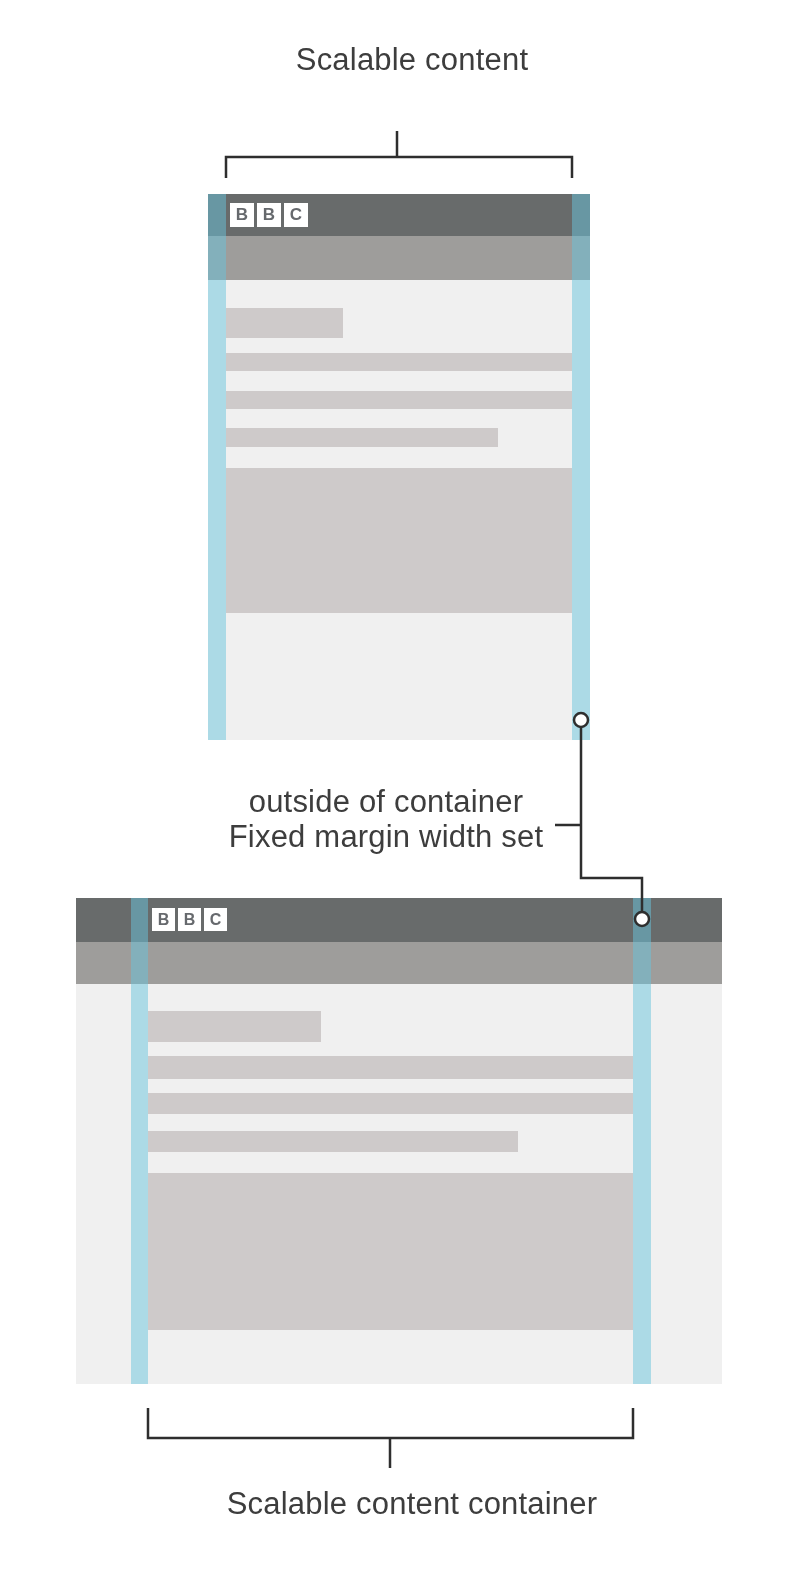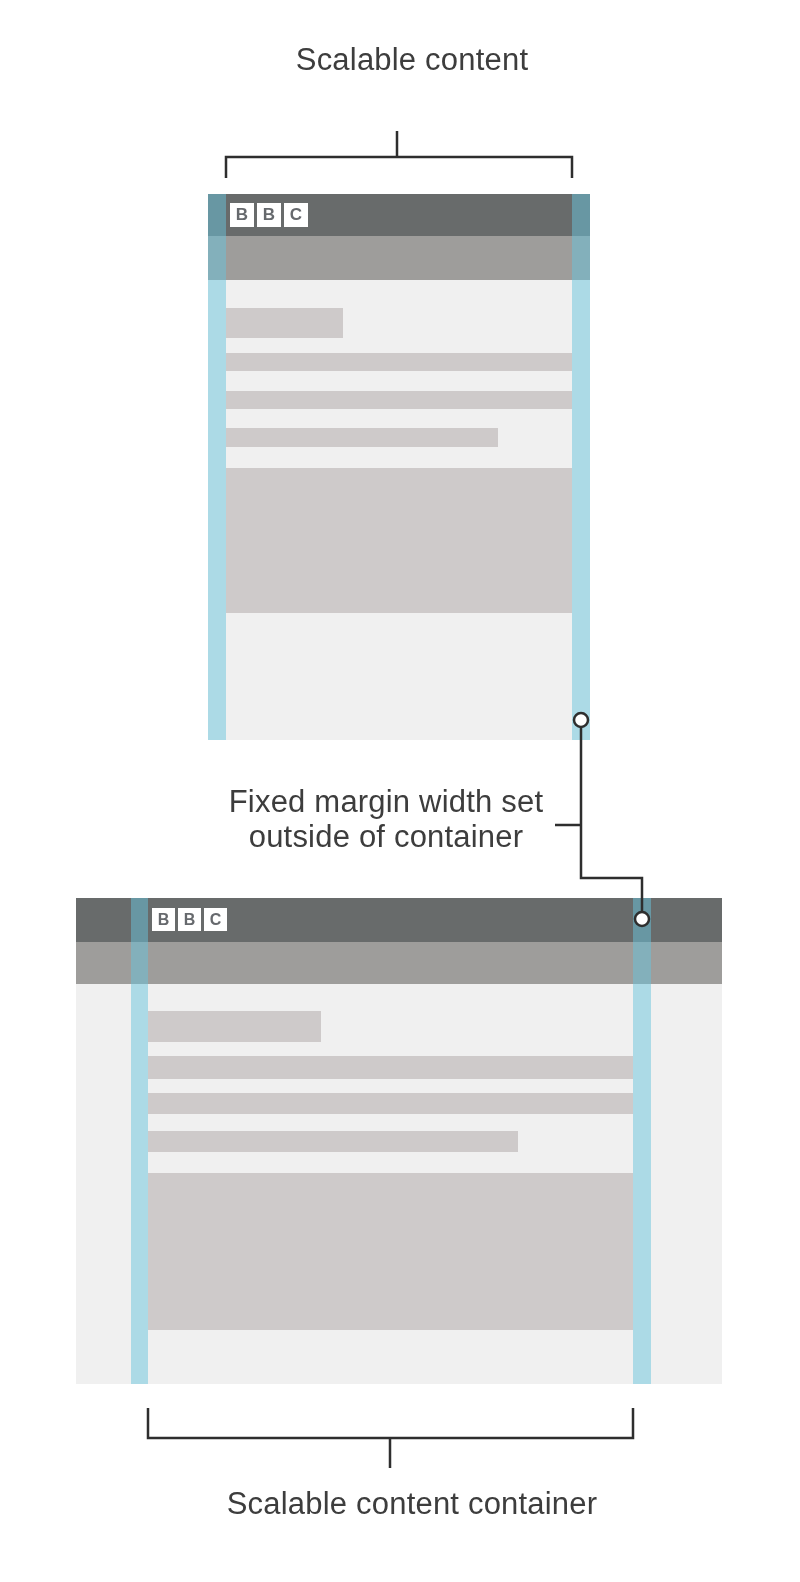--- a/index.html
+++ b/index.html
@@ -108,22 +108,22 @@
       <div class="ph ph-line1"></div>
       <div class="ph ph-line2"></div>
       <div class="ph ph-line3"></div>
       <div class="ph ph-image"></div>
     </div>
     <div class="strip strip-left"></div>
     <div class="strip strip-right"></div>
   </div>
 
   <div class="label label-mid">
+    <div>outside of container</div>
     <div>Fixed margin width set</div>
-    <div>outside of container</div>
   </div>
 
   <div class="mockup m2">
     <div class="m-header">
       <div class="logo">
         <span class="logo-box">B</span>
         <span class="logo-box">B</span>
         <span class="logo-box">C</span>
       </div>
     </div>

